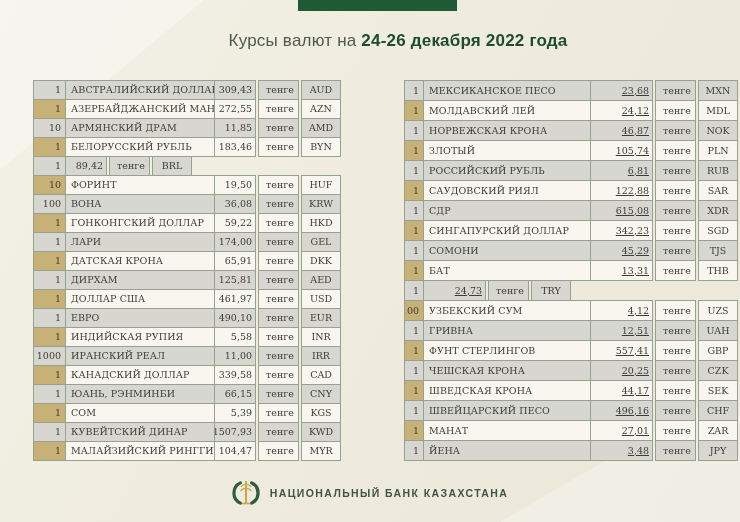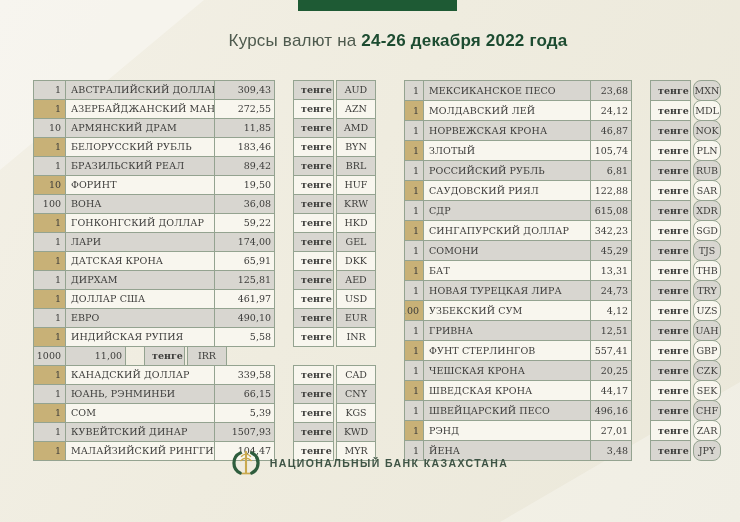--- a/index.html
+++ b/index.html
@@ -22,41 +22,41 @@
   .rates { position:absolute; top:80px; }
   #table-left  { left:33px; }
   #table-right { left:404px; }
 
   .row { display:flex; }
   .row:not(:first-child) { margin-top:-1px; }
   .cell { box-sizing:border-box; border:1px solid #94a390; display:flex; align-items:center;
     font-size:9.5px; color:#3c3c3a; line-height:1; white-space:nowrap; overflow:hidden; }
   .grp { display:flex; }
   .grp .cell + .cell { margin-left:-1px; }
-  .unit { margin-left:18px; padding-left:7px;font-weight:bold; }
+  .unit { margin-left:2px; padding-left:7px; }
   .code { margin-left:2px; justify-content:center; }
 
   #table-left  .cell { height:20px; }
   #table-right .cell { height:21px; }
 
   #table-left  .qty { width:33px; }  #table-right .qty { width:20px; }
   #table-left  .name{ width:150px; } #table-right .name{ width:168px; }
-  #table-left  .val { width:61px; }  #table-right .val { width:42px; }
+  #table-left  .val { width:42px; }  #table-right .val { width:63px;text-decoration:underline; }
   #table-left  .unit{ width:41px; }  #table-right .unit{ width:41px; }
-  #table-left  .code{ width:40px; }  #table-right .code{ width:28px;border-radius:8px; }
+  #table-left  .code{ width:40px; }  #table-right .code{ width:40px; }
 
   .qty { justify-content:flex-end; padding-right:4px; }
   .name { padding-left:5px; letter-spacing:0.1px; }
   .val { justify-content:flex-end; padding-right:3px; }
 
   .row.odd  .cell { background:#d8d6d0; }
   .row.even .cell { background:#f8f6ee; }
   .row.even .qty  { background:#c8b177; }
 
-  .footer { position:absolute; top:446px; left:0; width:740px; height:34px;
+  .footer { position:absolute; top:476px; left:0; width:740px; height:34px;
     display:flex; justify-content:center; align-items:center; gap:10px; }
   .footer .bank-name { font-family:"Liberation Sans", sans-serif; font-weight:bold;
     font-size:10.5px; letter-spacing:1.4px; color:#3e5445; }
   .logo { width:28px; height:28px; display:block; }
 </style>
 </head>
 <body>
 
 <div class="shade-tl"></div>
 <div class="shade-br"></div>
@@ -101,21 +101,20 @@
         <span class="cell qty">1</span>
         <span class="cell name">БЕЛОРУССКИЙ РУБЛЬ</span>
         <span class="cell val">183,46</span>
       </span>
       <span class="cell unit">тенге</span>
       <span class="cell code">BYN</span>
     </div>
     <div class="row odd">
       <span class="grp">
         <span class="cell qty">1</span>
-        <span class="cell name">БРАЗИЛЬСКИЙ РЕАЛ</span>
         <span class="cell val">89,42</span>
       </span>
       <span class="cell unit">тенге</span>
       <span class="cell code">BRL</span>
     </div>
     <div class="row even">
       <span class="grp">
         <span class="cell qty">10</span>
         <span class="cell name">ФОРИНТ</span>
         <span class="cell val">19,50</span>
@@ -191,20 +190,21 @@
         <span class="cell qty">1</span>
         <span class="cell name">ИНДИЙСКАЯ РУПИЯ</span>
         <span class="cell val">5,58</span>
       </span>
       <span class="cell unit">тенге</span>
       <span class="cell code">INR</span>
     </div>
     <div class="row odd">
       <span class="grp">
         <span class="cell qty">1000</span>
+        <span class="cell name">ИРАНСКИЙ РЕАЛ</span>
         <span class="cell val">11,00</span>
       </span>
       <span class="cell unit">тенге</span>
       <span class="cell code">IRR</span>
     </div>
     <div class="row even">
       <span class="grp">
         <span class="cell qty">1</span>
         <span class="cell name">КАНАДСКИЙ ДОЛЛАР</span>
         <span class="cell val">339,58</span>
@@ -336,21 +336,20 @@
         <span class="cell qty">1</span>
         <span class="cell name">БАТ</span>
         <span class="cell val">13,31</span>
       </span>
       <span class="cell unit">тенге</span>
       <span class="cell code">THB</span>
     </div>
     <div class="row odd">
       <span class="grp">
         <span class="cell qty">1</span>
-        <span class="cell name">НОВАЯ ТУРЕЦКАЯ ЛИРА</span>
         <span class="cell val">24,73</span>
       </span>
       <span class="cell unit">тенге</span>
       <span class="cell code">TRY</span>
     </div>
     <div class="row even">
       <span class="grp">
         <span class="cell qty">100</span>
         <span class="cell name">УЗБЕКСКИЙ СУМ</span>
         <span class="cell val">4,12</span>
@@ -399,21 +398,21 @@
         <span class="cell qty">1</span>
         <span class="cell name">ШВЕЙЦАРСКИЙ ПЕСО</span>
         <span class="cell val">496,16</span>
       </span>
       <span class="cell unit">тенге</span>
       <span class="cell code">CHF</span>
     </div>
     <div class="row even">
       <span class="grp">
         <span class="cell qty">1</span>
-        <span class="cell name">РЭНД</span>
+        <span class="cell name">МАНАТ</span>
         <span class="cell val">27,01</span>
       </span>
       <span class="cell unit">тенге</span>
       <span class="cell code">ZAR</span>
     </div>
     <div class="row odd">
       <span class="grp">
         <span class="cell qty">1</span>
         <span class="cell name">ЙЕНА</span>
         <span class="cell val">3,48</span>

